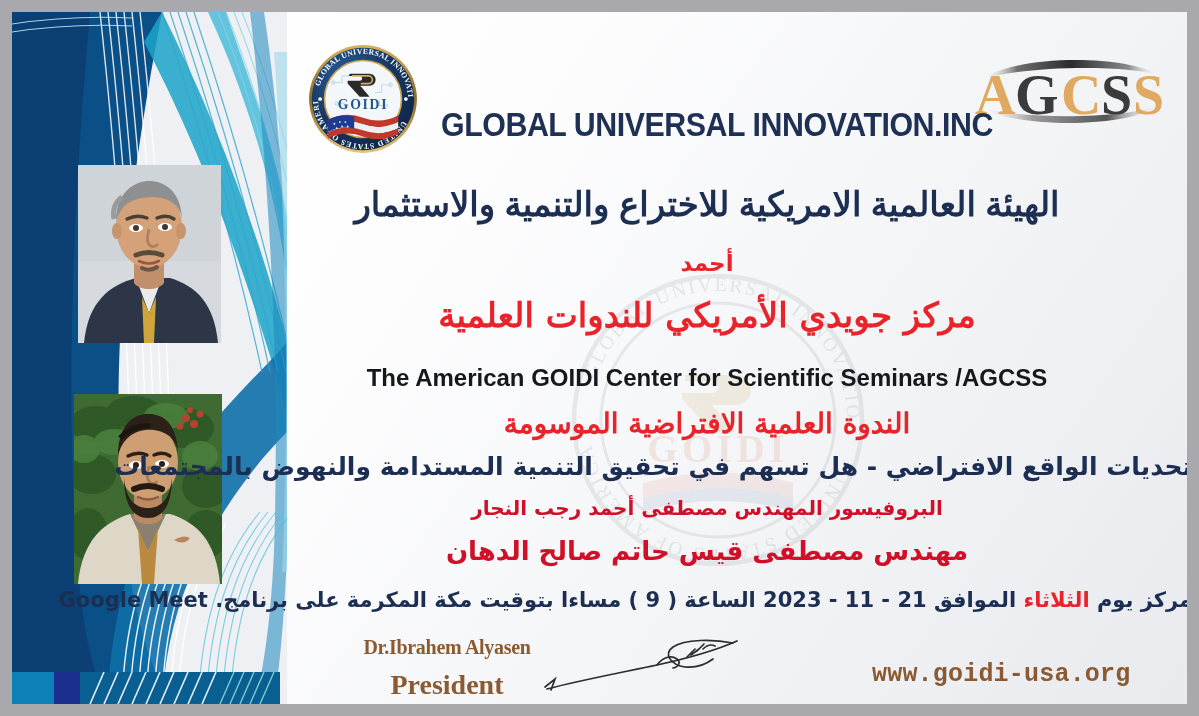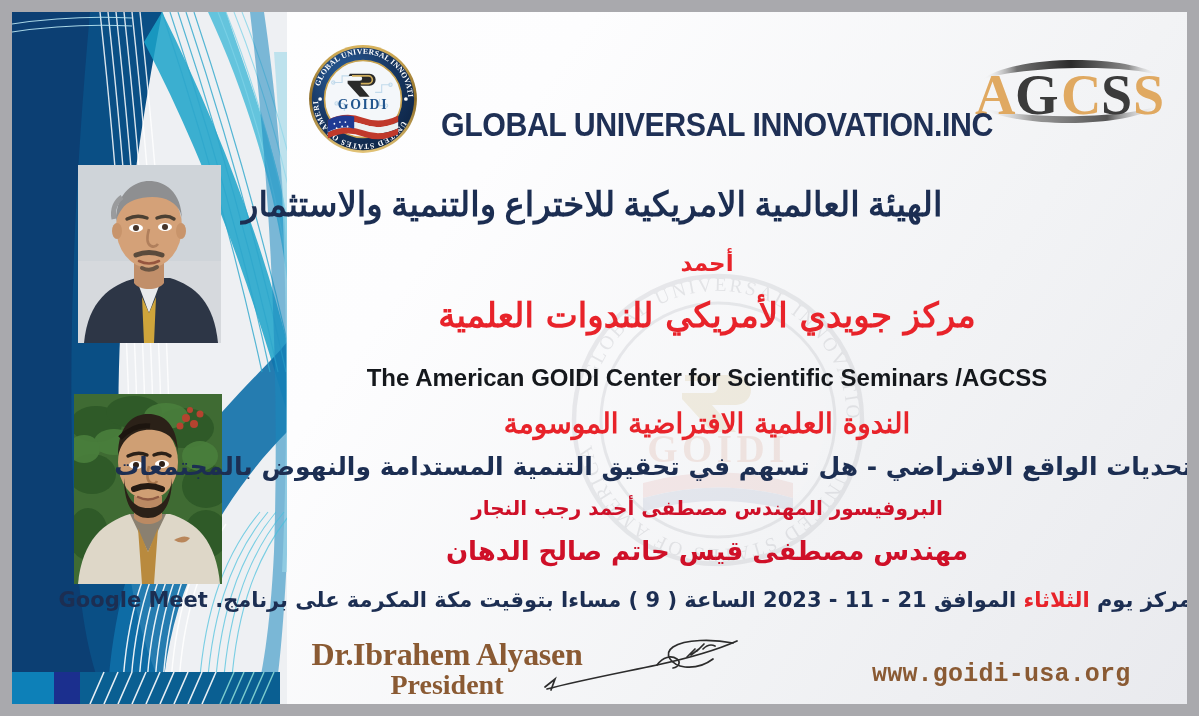--- a/index.html
+++ b/index.html
@@ -50,23 +50,23 @@
     font-weight:bold;
     font-size:33px;
     letter-spacing:-.5px;
     color:#1f3055;
     transform:scaleX(.92);
     white-space:nowrap;
   }
 
   .org-ar{
     position:absolute;left:230px;top:172px;width:930px;
-    text-align:left;
+    text-align:center;
     direction:rtl;
-    font-family:Liberation Serif, serif;
+    font-family:Liberation Sans, sans-serif;
     font-weight:bold;
     font-size:34px;
     color:#1c2e52;
     white-space:nowrap;
   }
 
   .presents{
     position:absolute;left:230px;top:238px;width:930px;
     text-align:center;direction:rtl;
     font-family:"DejaVu Sans", sans-serif;
@@ -127,21 +127,21 @@
     font-weight:bold;font-size:21px;color:#1c2e52;
     white-space:nowrap;
   }
   .datetime .day{color:#e8232a;}
   .datetime .lat{direction:ltr;display:inline-block;unicode-bidi:embed;}
 
   .pres-name{
     position:absolute;left:290px;top:624px;width:290px;
     text-align:center;
     font-family:"Liberation Serif", serif;
-    font-weight:bold;font-size:32px;color:#8a5a33;
+    font-weight:bold;font-size:20px;color:#8a5a33;
     letter-spacing:-.3px;white-space:nowrap;
   }
   .pres-title{
     position:absolute;left:290px;top:657px;width:290px;
     text-align:center;
     font-family:"Liberation Serif", serif;
     font-weight:bold;font-size:28px;color:#8a5a33;
     white-space:nowrap;
   }
 

